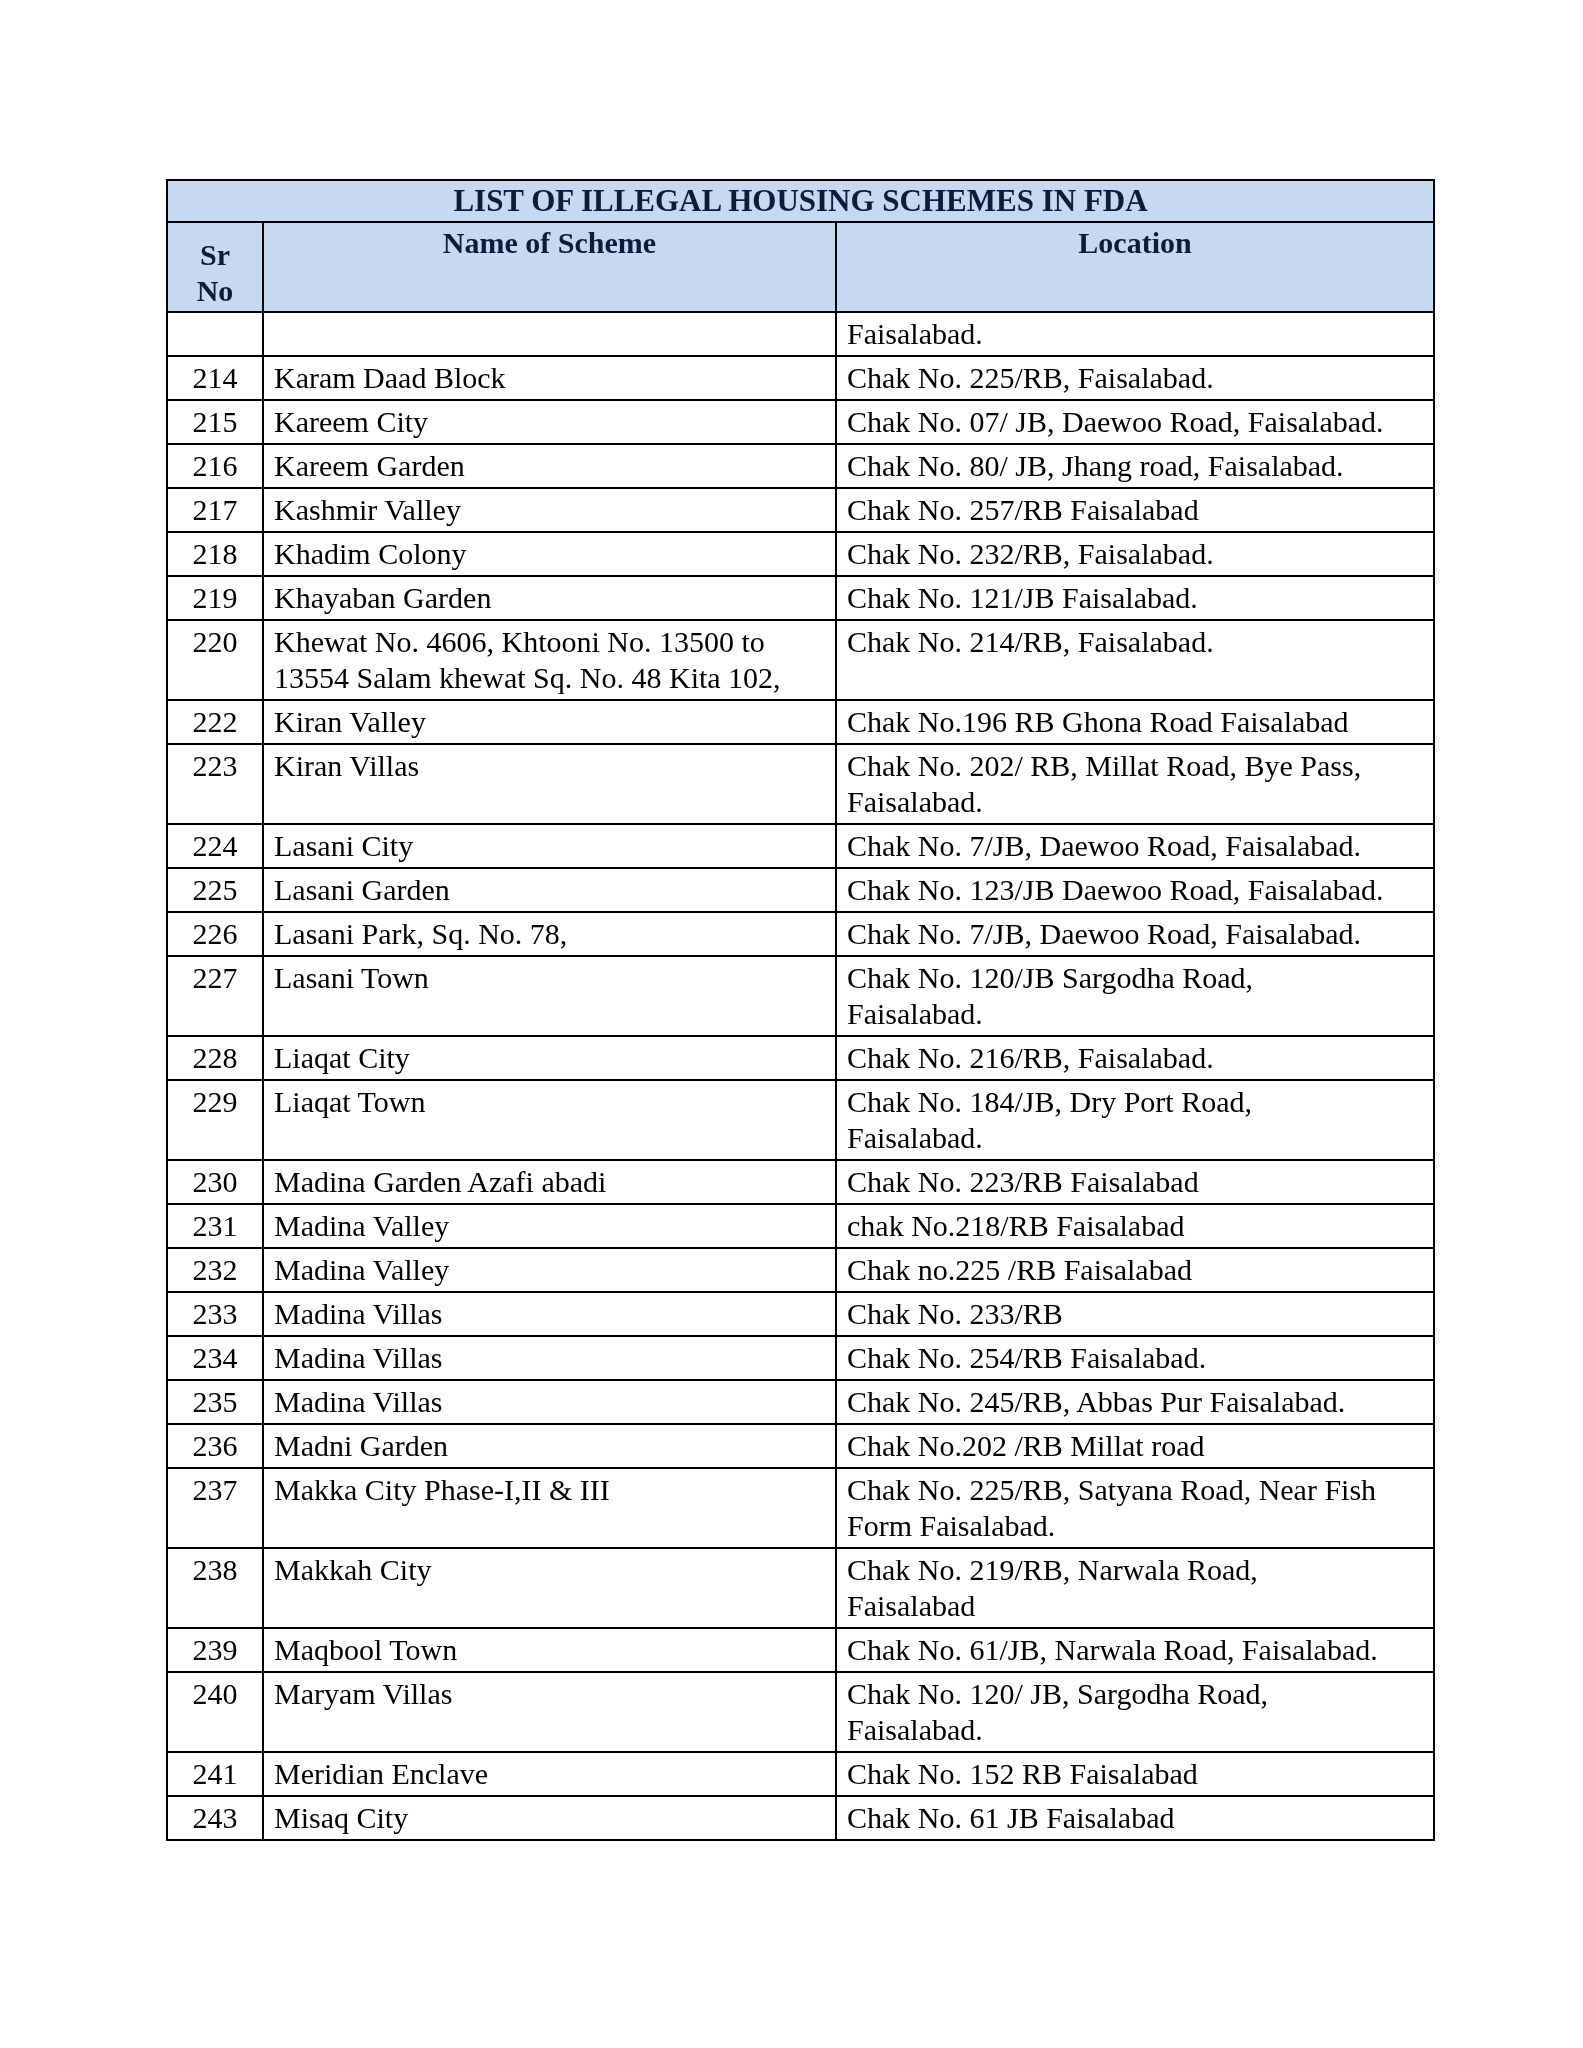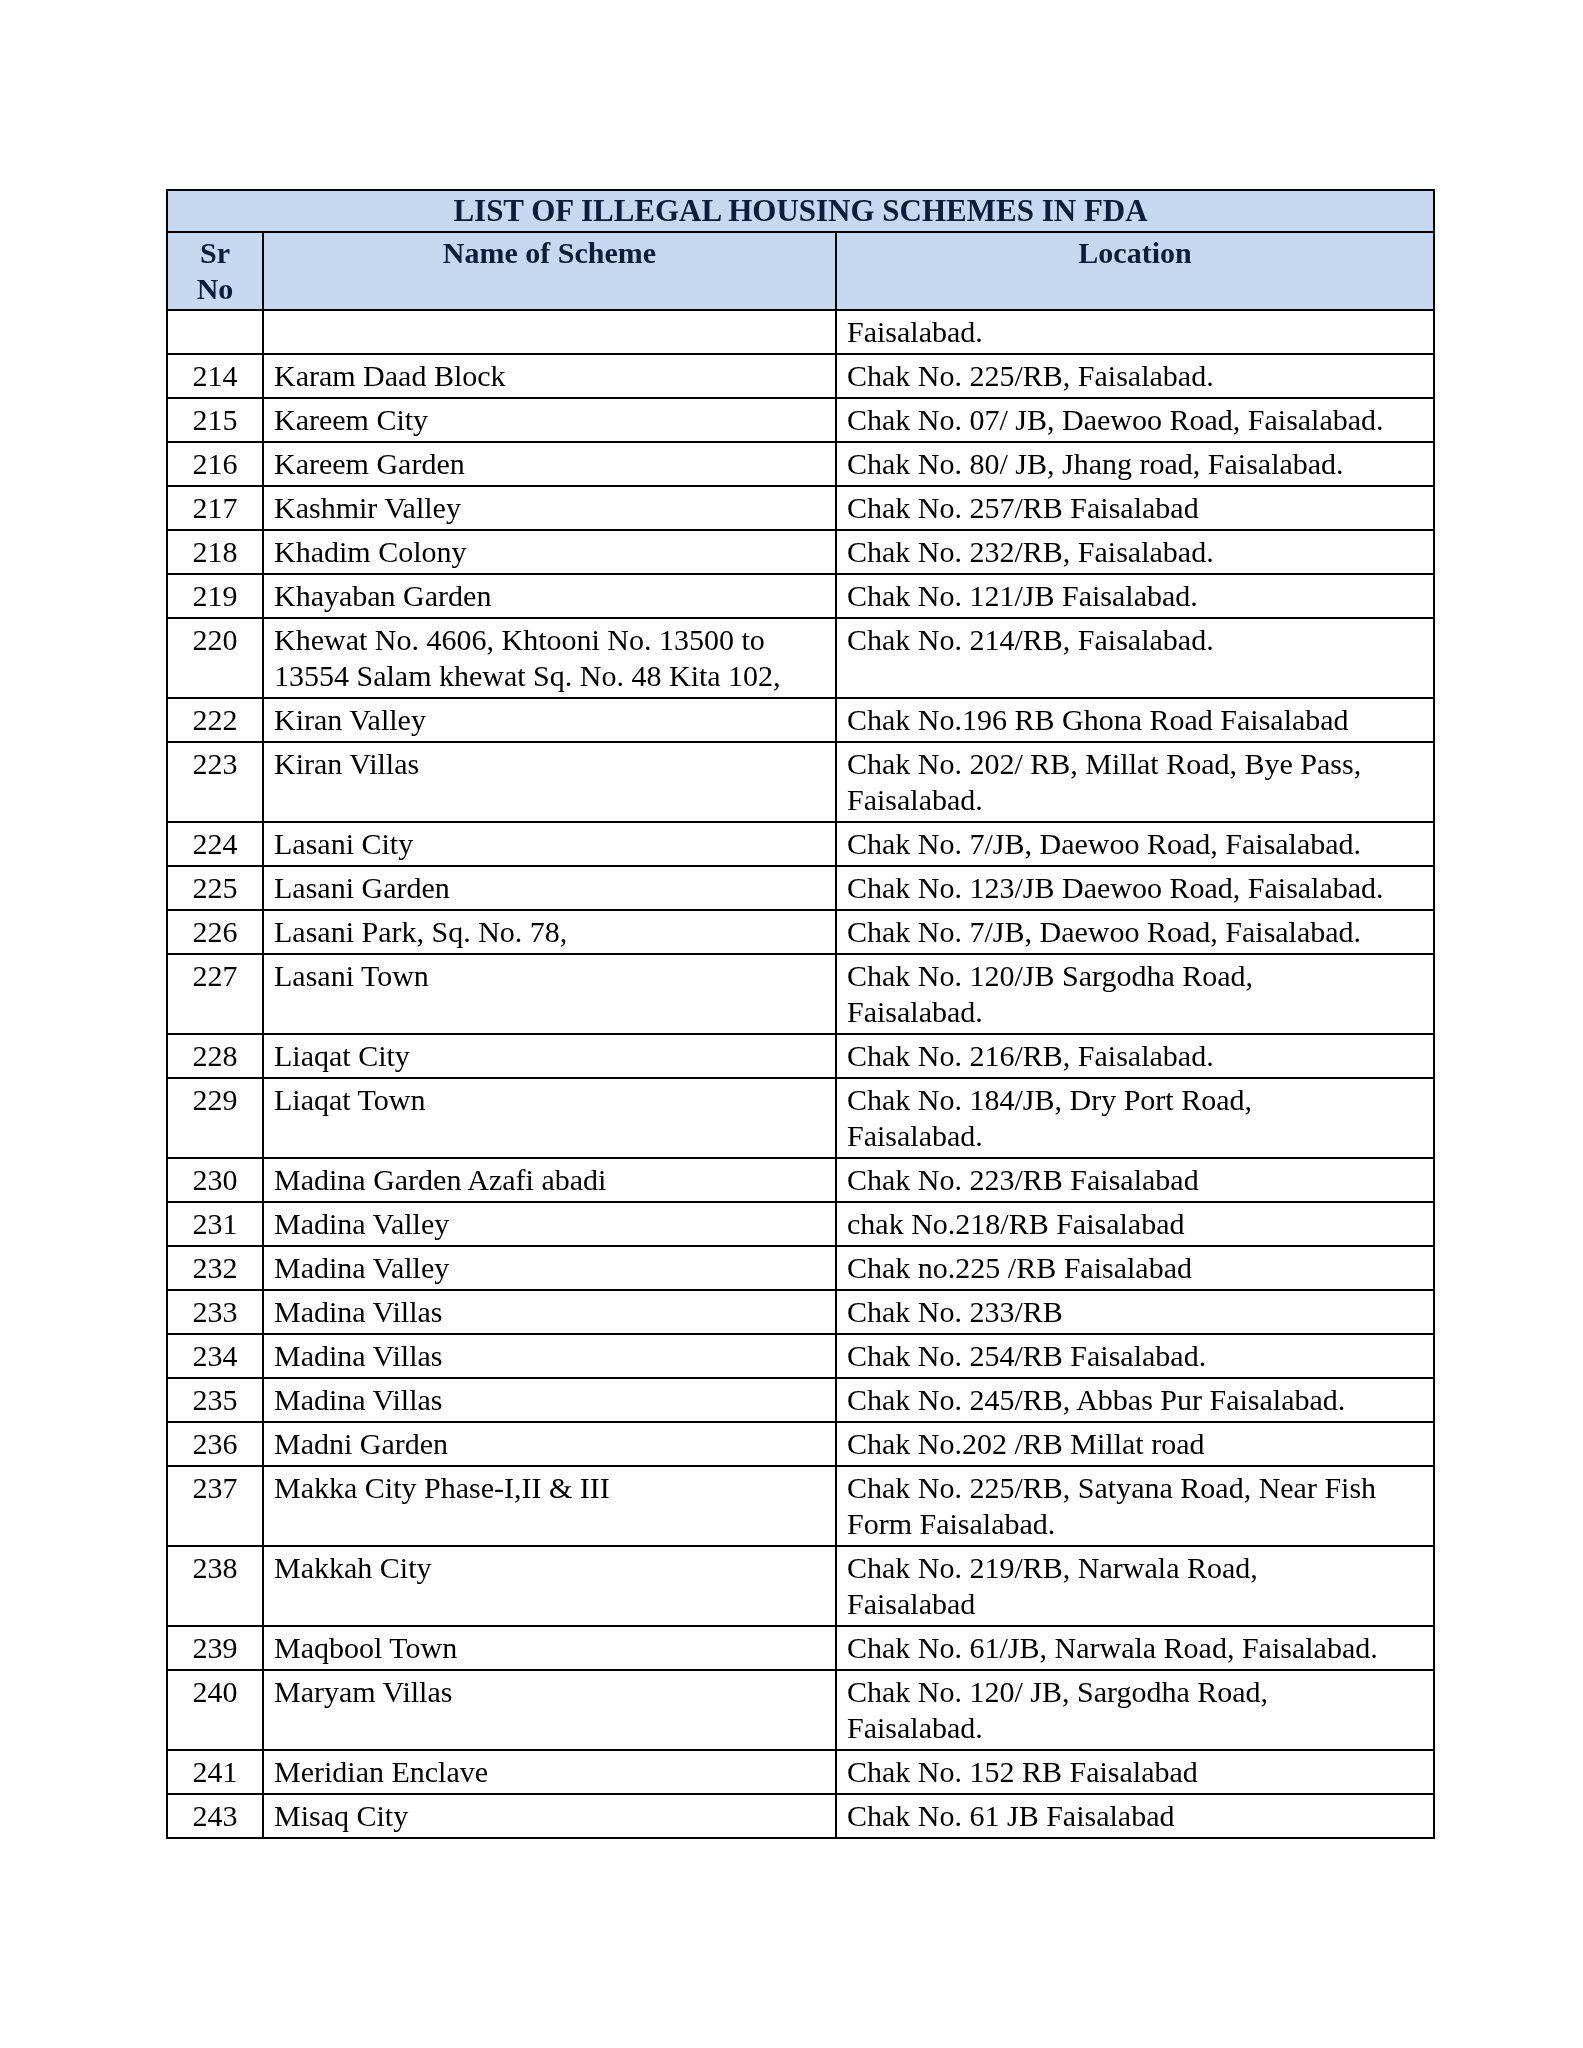--- a/index.html
+++ b/index.html
@@ -11,21 +11,21 @@
   .page {
     position: relative;
     width: 1583px;
     height: 2048px;
     background: var(--page-bg, #ffffff);
     overflow: hidden;
   }
   table.fda-table {
     position: absolute;
     left: 166px;
-    top: 189px;
+    top: 179px;
     width: 1267px;
     border-collapse: collapse;
     table-layout: fixed;
     color: var(--body-text, #000000);
   }
   col.c-sr   { width: 96px; }
   col.c-name { width: 573px; }
   col.c-loc  { width: 598px; }
   th, td {
     border: 2px solid var(--border-col, #000000);
@@ -49,20 +49,21 @@
     line-height: 36px;
     text-align: center;
     vertical-align: top;
     padding: 2px 6px;
     height: 74px;
   }
   .sr-label {
     display: inline-block;
     max-width: 50px;
     text-align: center;
+    margin-top: 12px;
   }
   td {
     font-size: 30px;
     line-height: 36px;
     padding: 3px 10px;
     vertical-align: top;
     white-space: pre-wrap;
     background: #ffffff;
   }
   td.td-sr {

